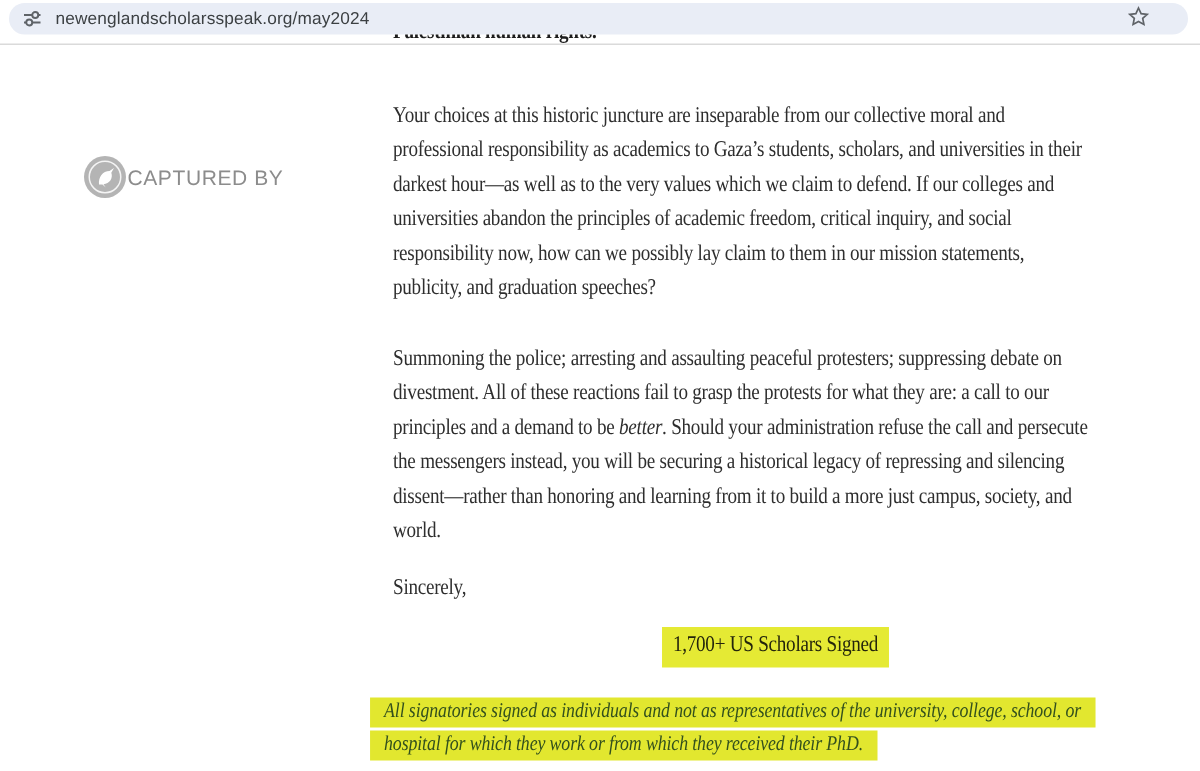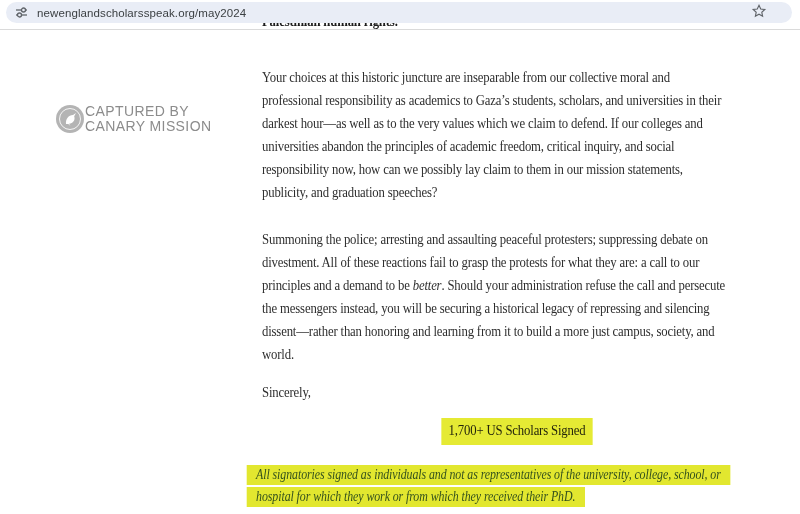--- a/index.html
+++ b/index.html
@@ -98,21 +98,20 @@
 <div class="watermark">
   <span style="display:flex;">
     <svg width="28" height="28" viewBox="0 0 28 28">
       <circle cx="14" cy="14" r="14" fill="#b4b4b4"></circle>
       <circle cx="14" cy="14" r="10.5" fill="none" stroke="#ffffff" stroke-width="1" opacity="0.85"></circle>
       <path d="M10 19c-0.5-5 2.5-9 7-9l3-2-1.8 3.2c1.3 3.8-1.2 7.3-5.2 7.6L14.5 21l-2.2-2z" fill="#ffffff"></path>
     </svg>
   </span>
   <span class="wm-text">
     <div>CAPTURED BY</div>
-    <div>CANARY MISSION</div>
   </span>
 </div>
 
 <div class="content">
 
   <div class="p1">
     <div class="line">Your choices at this historic juncture are inseparable from our collective moral and</div>
     <div class="line">professional responsibility as academics to Gaza’s students, scholars, and universities in their</div>
     <div class="line">darkest hour—as well as to the very values which we claim to defend. If our colleges and</div>
     <div class="line">universities abandon the principles of academic freedom, critical inquiry, and social</div>

